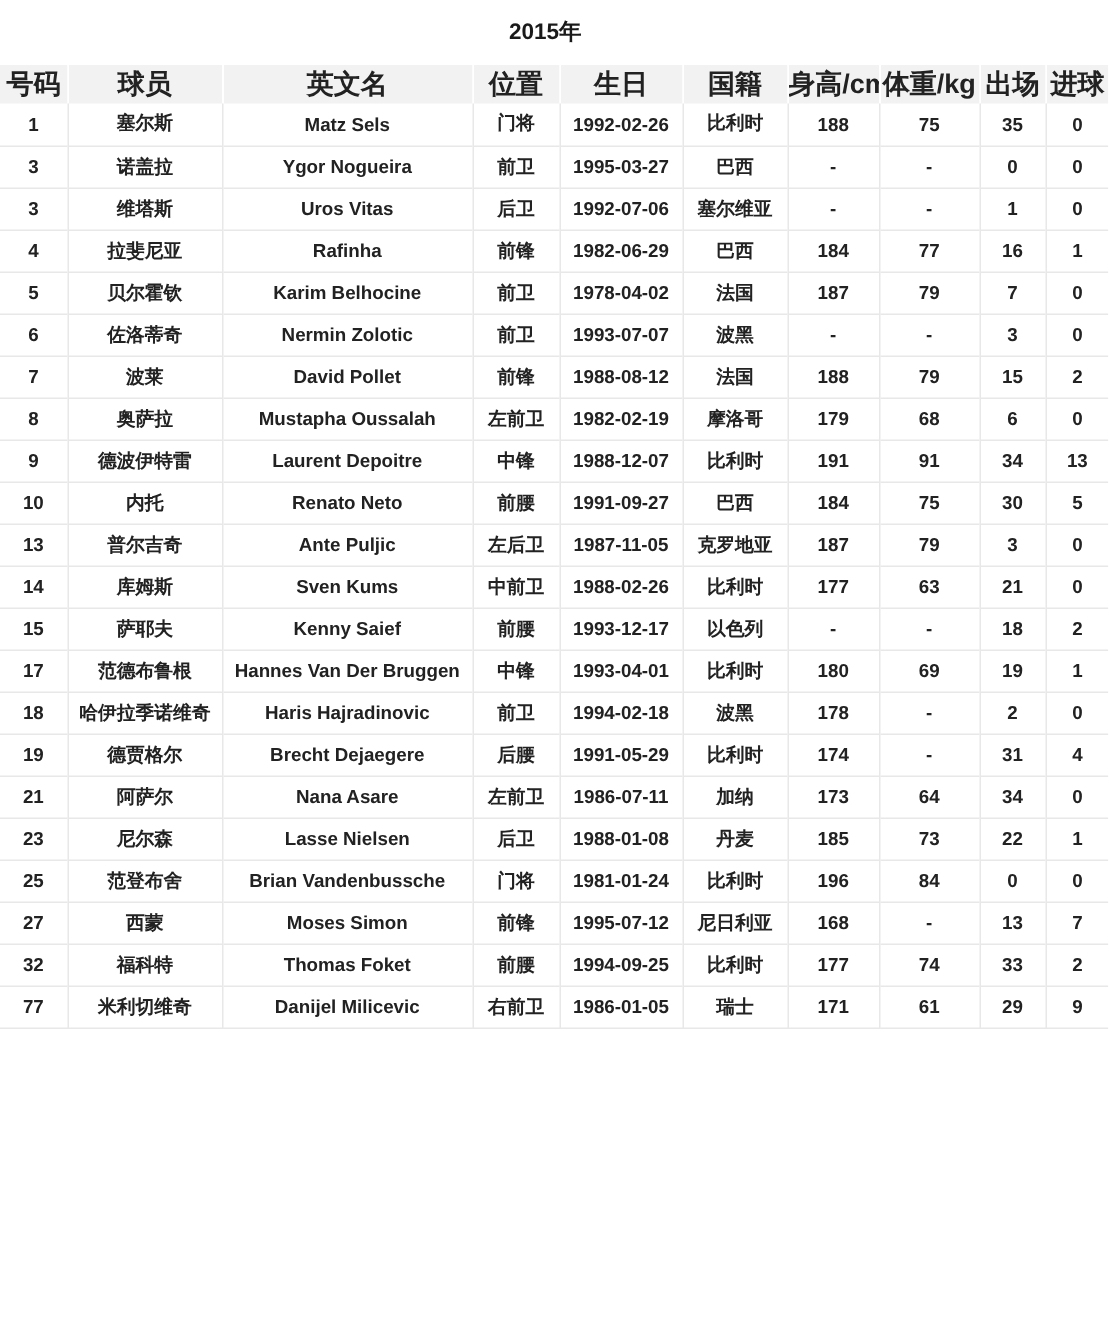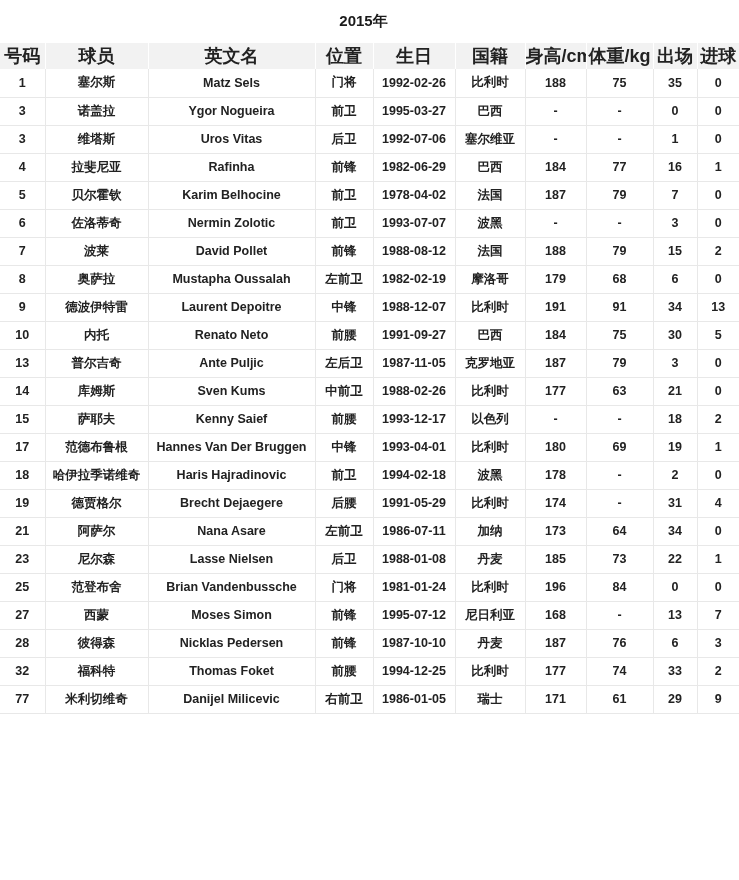--- a/index.html
+++ b/index.html
@@ -320,37 +320,25 @@
           <td>Moses Simon</td>
           <td>前锋</td>
           <td>1995-07-12</td>
           <td>尼日利亚</td>
           <td>168</td>
           <td>-</td>
           <td>13</td>
           <td>7</td>
         </tr>
         <tr>
-          <td>28</td>
-          <td>彼得森</td>
-          <td>Nicklas Pedersen</td>
-          <td>前锋</td>
-          <td>1987-10-10</td>
-          <td>丹麦</td>
-          <td>187</td>
-          <td>76</td>
-          <td>6</td>
-          <td>3</td>
-        </tr>
-        <tr>
           <td>32</td>
           <td>福科特</td>
           <td>Thomas Foket</td>
           <td>前腰</td>
-          <td>1994-12-25</td>
+          <td>1994-09-25</td>
           <td>比利时</td>
           <td>177</td>
           <td>74</td>
           <td>33</td>
           <td>2</td>
         </tr>
         <tr>
           <td>77</td>
           <td>米利切维奇</td>
           <td>Danijel Milicevic</td>

